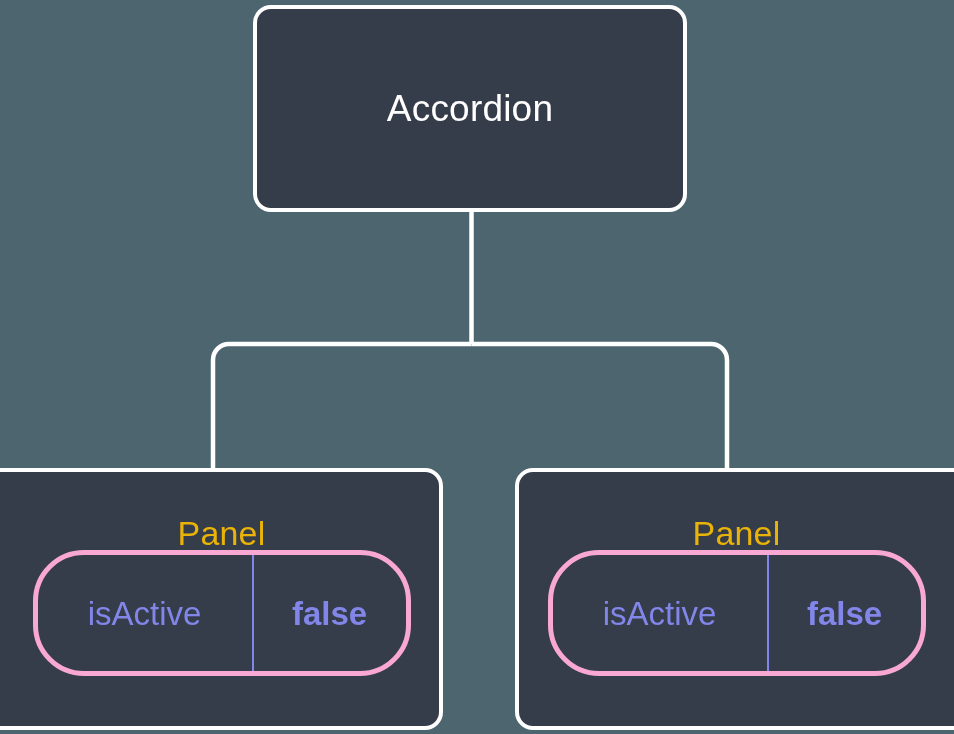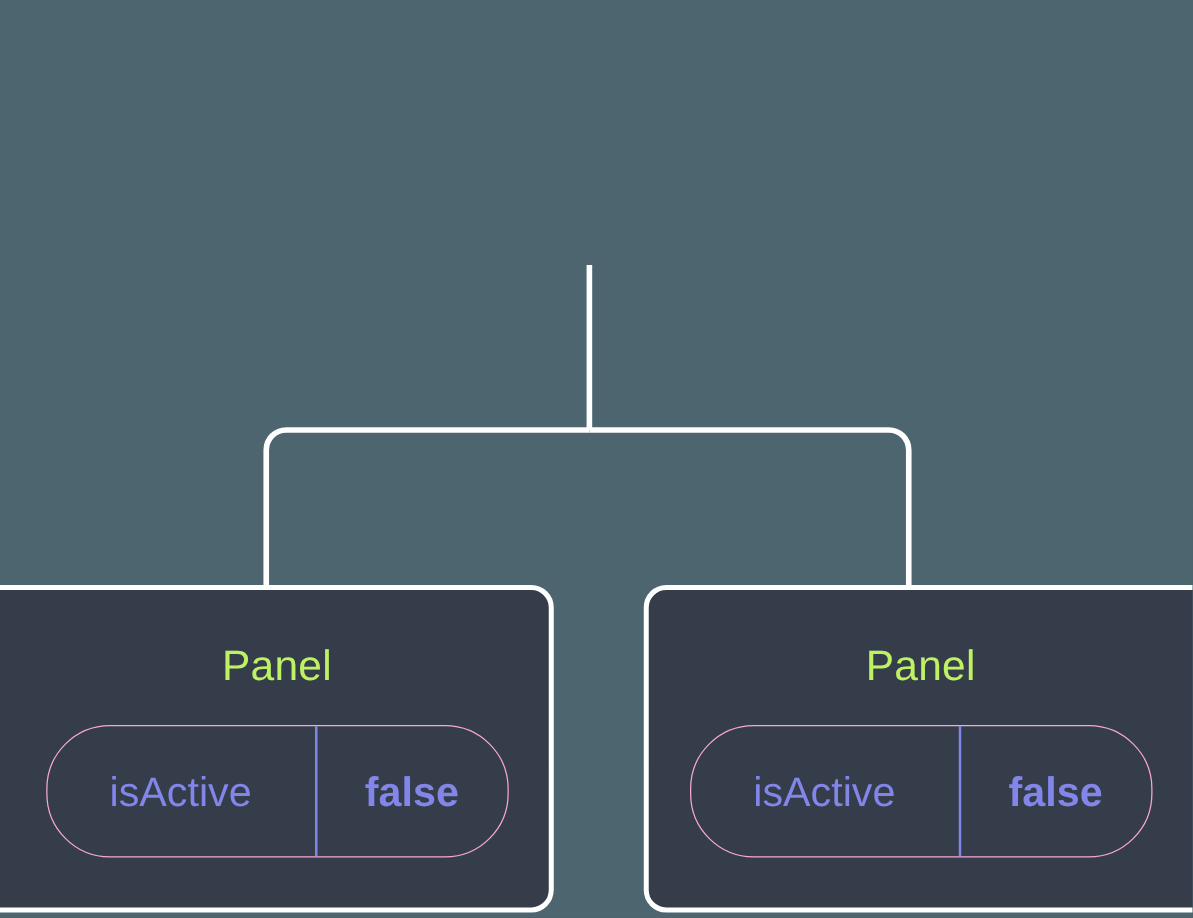--- a/index.html
+++ b/index.html
@@ -73,33 +73,32 @@
     padding-left: 18px;
   }
 
   .node-leaf-right {
     left: 515px;
     width: 461px;
     padding-right: 18px;
   }
 
   .node-title-leaf {
-    color: #bef264;
+    color: #eab308;
     font-size: 34px;
     line-height: 1;
     letter-spacing: 0.2px;
     font-weight: 400;
   }
 
   
   .pill {
-    margin-top: 30px;
-    height: 106px;
+    height: 126px;
     box-sizing: border-box;
-    border: 1px solid #f9a8d4;
+    border: 5px solid #f9a8d4;
     border-radius: 51px;
     display: flex;
     align-items: stretch;
     background: transparent;
   }
 
   .pill-key,
   .pill-val {
     display: flex;
     align-items: center;
@@ -129,20 +128,23 @@
   <svg id="connectors" viewBox="0 0 954 734" width="954" height="734" aria-hidden="true">
     <g fill="none" stroke="#ffffff" stroke-width="4.5" stroke-linecap="butt">
 
       <path d="M 471.5 212 L 471.5 344"></path>
 
       <path d="M 471.5 344 L 229 344 A 16 16 0 0 0 213 360 L 213 470"></path>
       <path d="M 471.5 344 L 711 344 A 16 16 0 0 1 727 360 L 727 470"></path>
     </g>
   </svg>
 
+  <div class="node node-root">
+    <div class="node-title-root">Accordion</div>
+  </div>
 
   <div class="node node-leaf node-leaf-left">
     <div class="node-title-leaf">Panel</div>
     <div class="pill">
       <div class="pill-key">isActive</div>
       <div class="pill-val">false</div>
     </div>
   </div>
 
   <div class="node node-leaf node-leaf-right">

